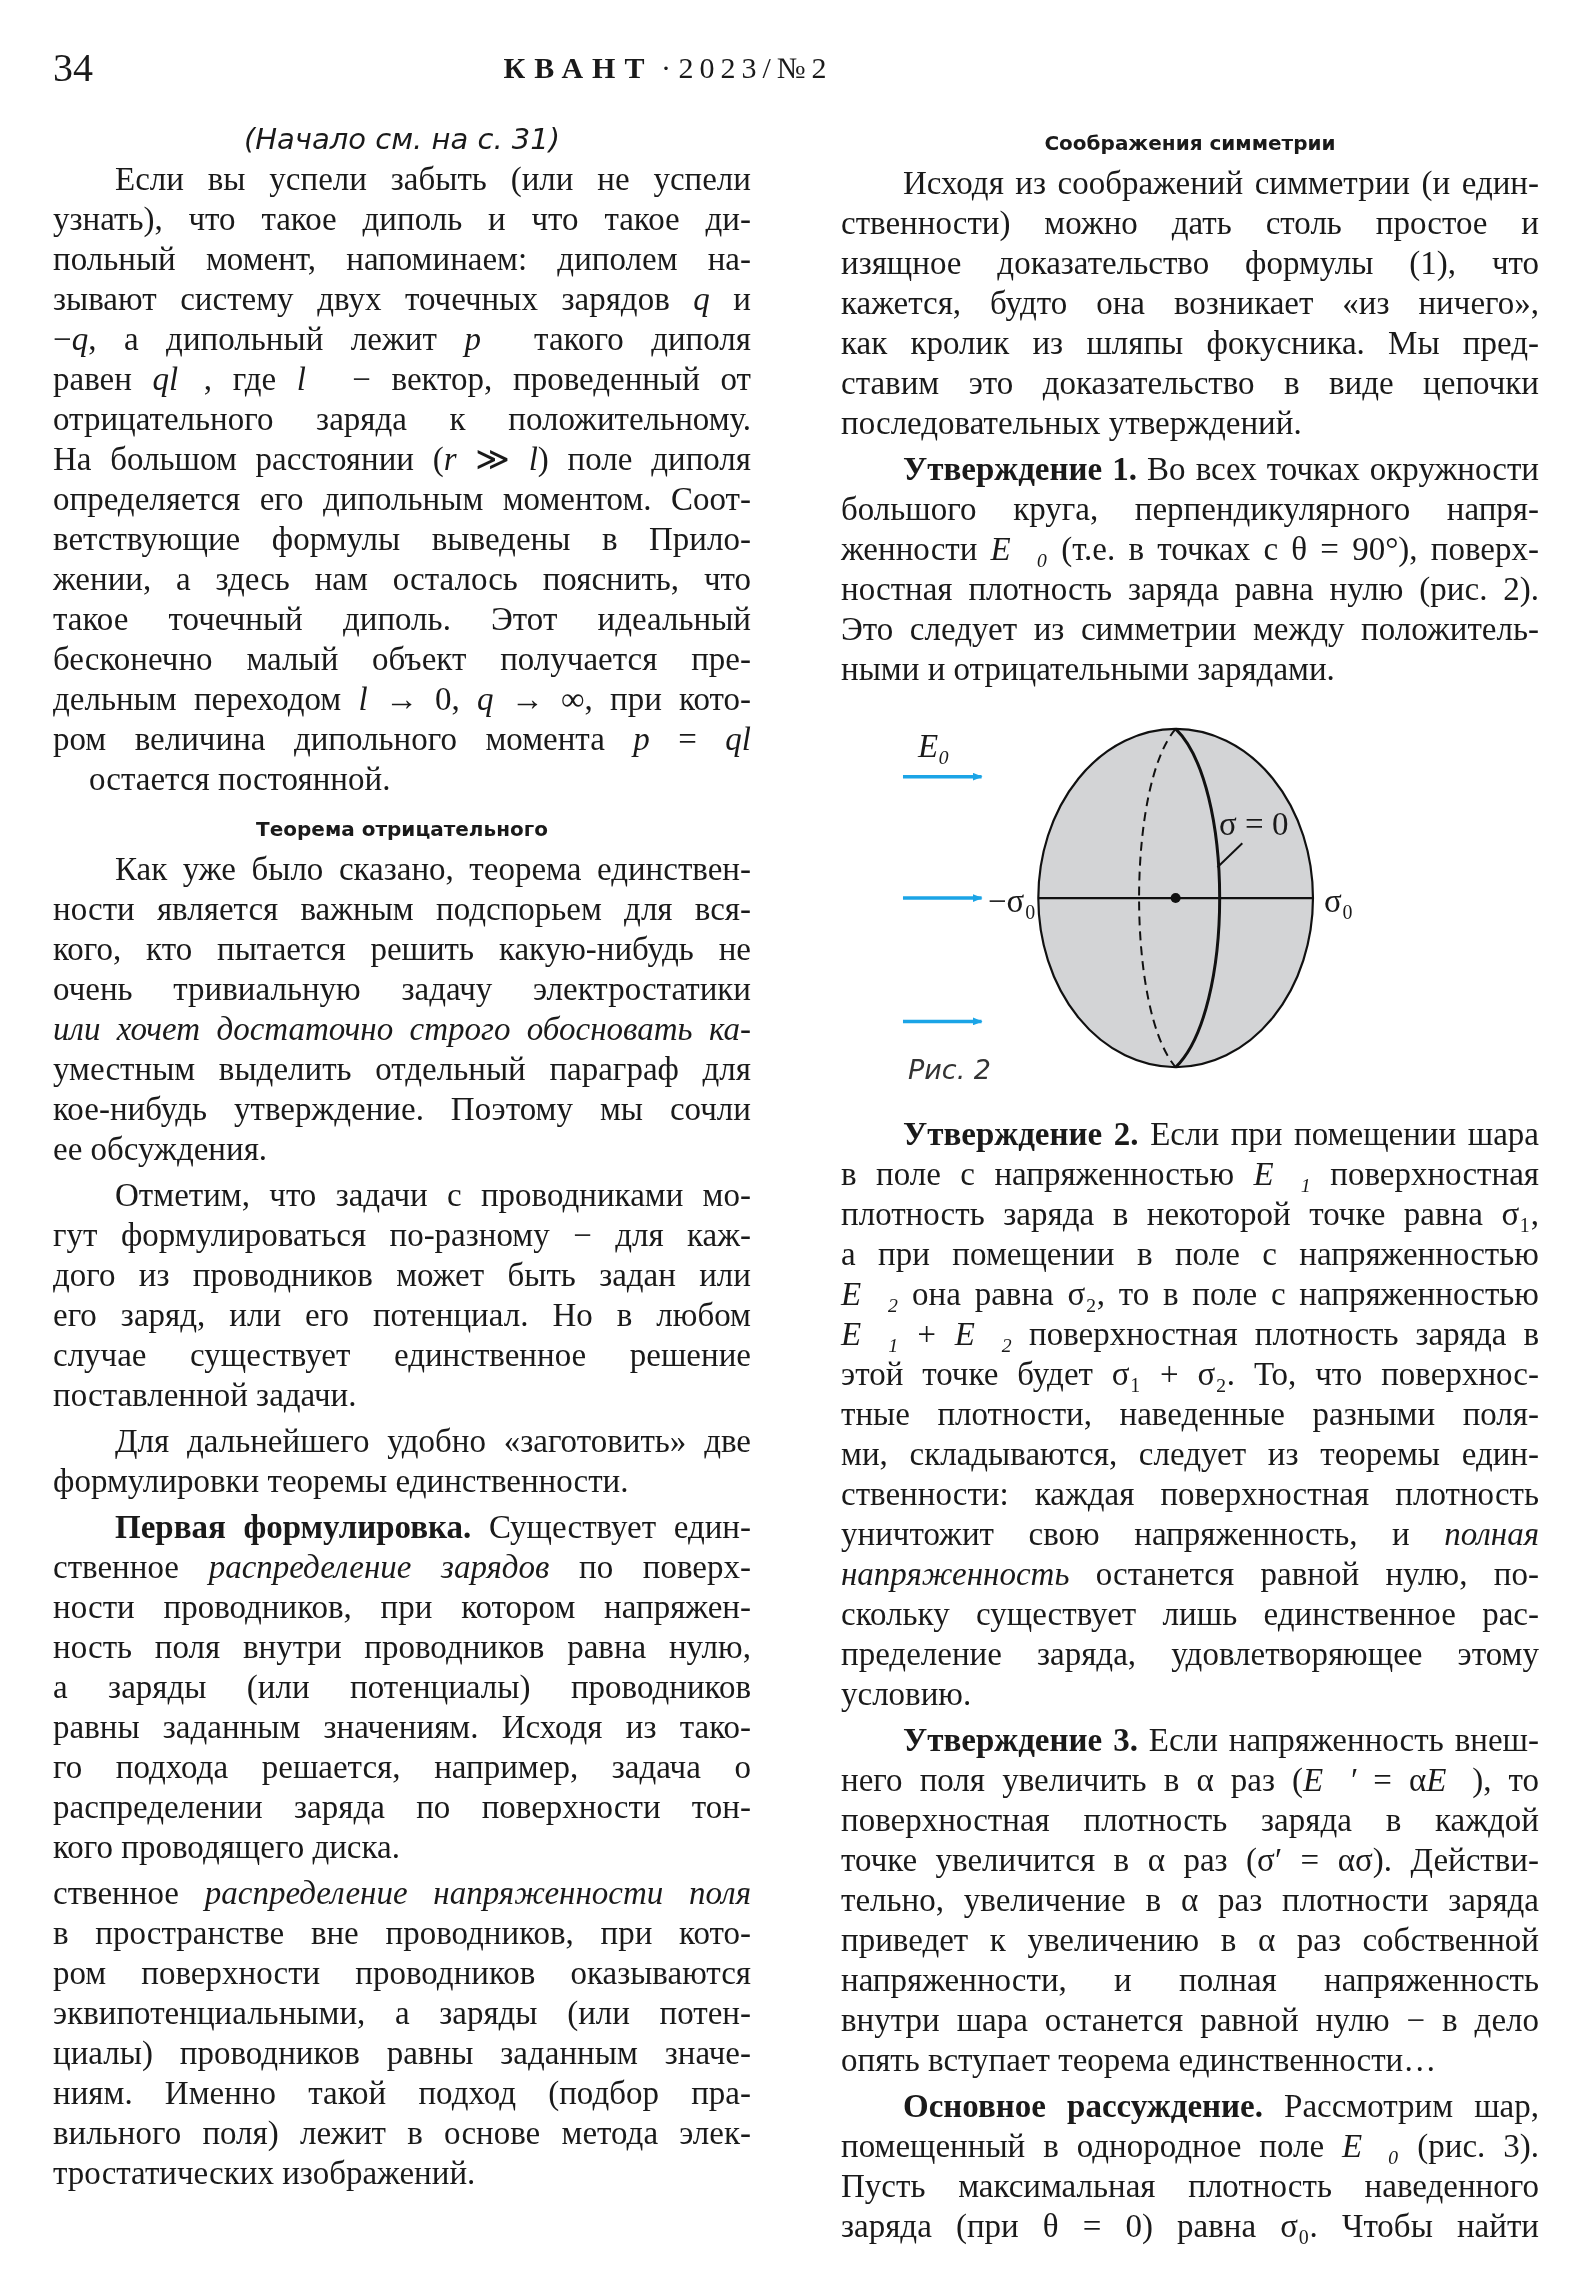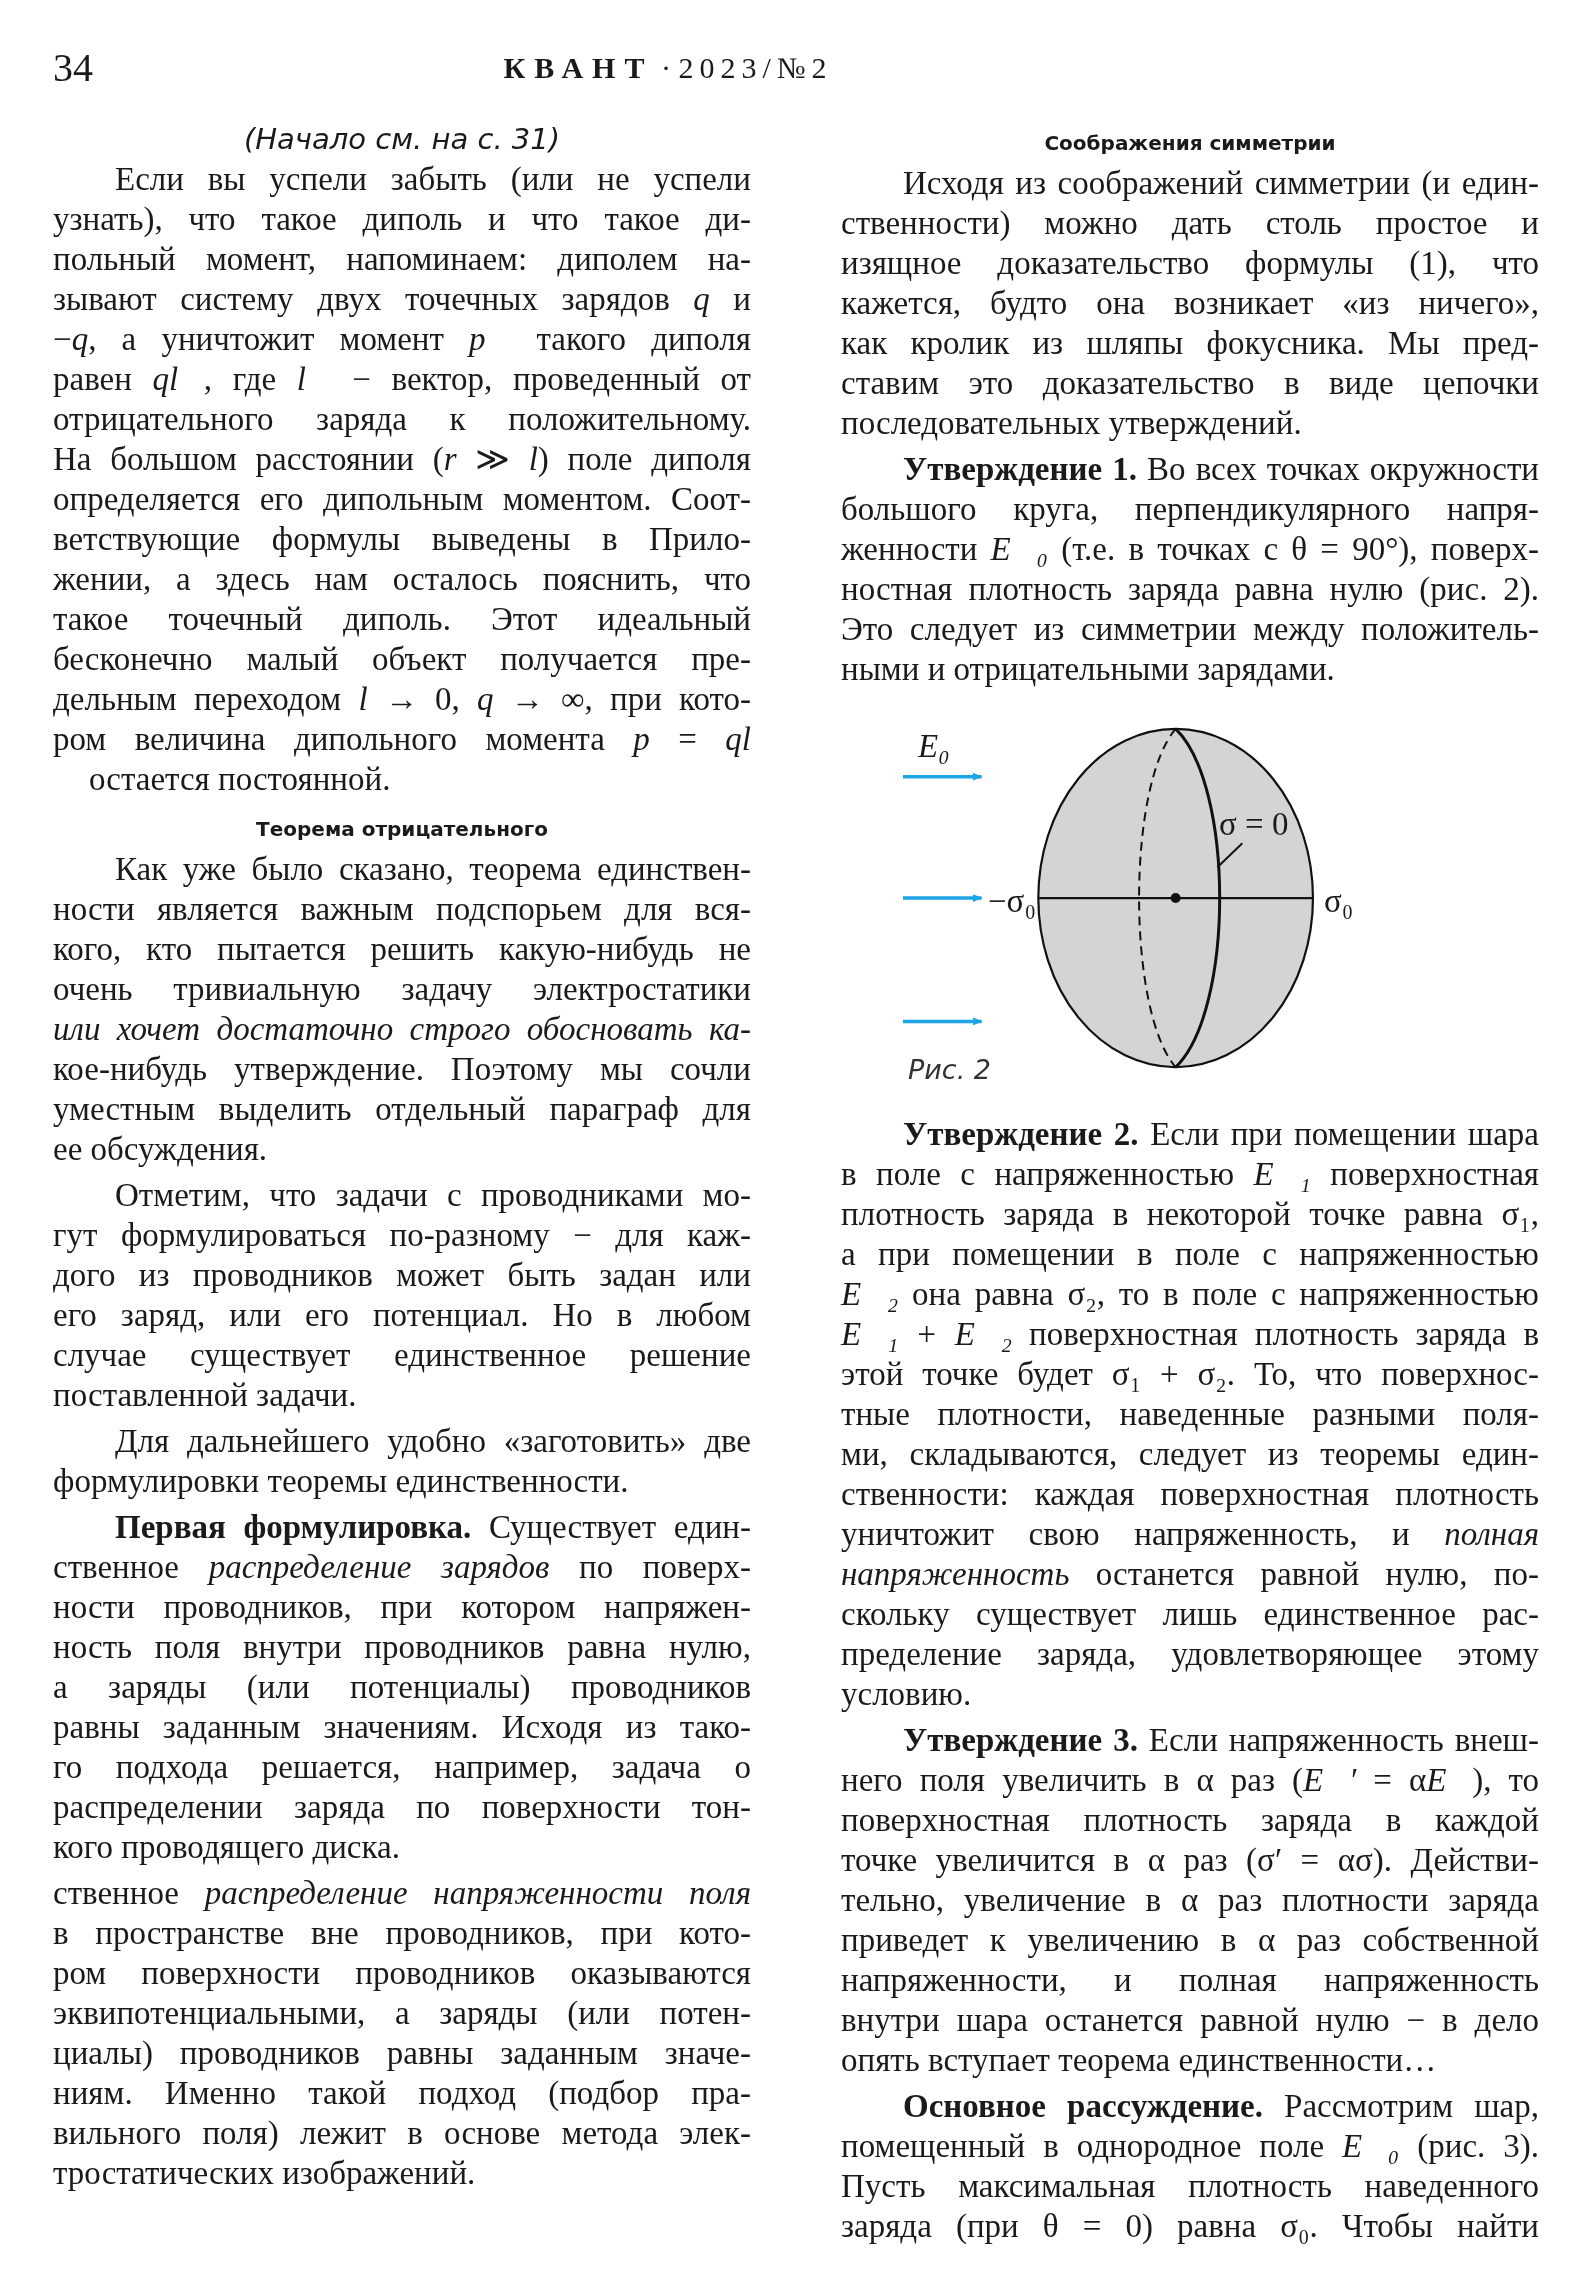--- a/index.html
+++ b/index.html
@@ -37,43 +37,43 @@
   <span class="issue">2023/№2</span>
 </div>
 
 <div class="col left" id="col-left">
     <div class="line center note" style="white-space: nowrap;"><span>(Начало см. на с. 31)</span></div>
     <div>
       <div class="line indent" style="white-space: nowrap;"><span>Если вы успели забыть (или не успели</span></div>
       <div class="line" style="white-space: nowrap;"><span>узнать), что такое диполь и что такое ди-</span></div>
       <div class="line" style="white-space: nowrap;"><span>польный момент, напоминаем: диполем на-</span></div>
       <div class="line" style="white-space: nowrap;"><span>зывают систему двух точечных зарядов </span><span class="seg-i">q</span><span> и</span></div>
-      <div class="line" style="white-space: nowrap;"><span>−</span><span class="seg-i">q</span><span>, а уничтожит момент </span><span class="seg-i">p⃗</span><span> такого диполя</span></div>
+      <div class="line" style="white-space: nowrap;"><span>−</span><span class="seg-i">q</span><span>, а дипольный лежит </span><span class="seg-i">p⃗</span><span> такого диполя</span></div>
       <div class="line" style="white-space: nowrap;"><span>равен </span><span class="seg-i">ql⃗</span><span>, где </span><span class="seg-i">l⃗</span><span> − вектор, проведенный от</span></div>
       <div class="line" style="white-space: nowrap;"><span>отрицательного заряда к положительному.</span></div>
       <div class="line" style="white-space: nowrap;"><span>На большом расстоянии (</span><span class="seg-i">r</span><span> ≫ </span><span class="seg-i">l</span><span>) поле диполя</span></div>
       <div class="line" style="white-space: nowrap;"><span>определяется его дипольным моментом. Соот-</span></div>
       <div class="line" style="white-space: nowrap;"><span>ветствующие формулы выведены в Прило-</span></div>
       <div class="line" style="white-space: nowrap;"><span>жении, а здесь нам осталось пояснить, что</span></div>
       <div class="line" style="white-space: nowrap;"><span>такое точечный диполь. Этот идеальный</span></div>
       <div class="line" style="white-space: nowrap;"><span>бесконечно малый объект получается пре-</span></div>
       <div class="line" style="white-space: nowrap;"><span>дельным переходом </span><span class="seg-i">l</span><span> → 0, </span><span class="seg-i">q</span><span> → ∞, при кото-</span></div>
       <div class="line" style="white-space: nowrap;"><span>ром величина дипольного момента </span><span class="seg-i">p</span><span> = </span><span class="seg-i">ql</span></div>
       <div class="line last" style="white-space: nowrap; margin-left: 36px;"><span>остается постоянной.</span></div>
     </div>
     <div class="gap"></div>
     <div class="line center heading" style="margin-top: 4px; white-space: nowrap;"><span>Теорема отрицательного</span></div>
     <div>
       <div class="line indent" style="white-space: nowrap;"><span>Как уже было сказано, теорема единствен-</span></div>
       <div class="line" style="white-space: nowrap;"><span>ности является важным подспорьем для вся-</span></div>
       <div class="line" style="white-space: nowrap;"><span>кого, кто пытается решить какую-нибудь не</span></div>
       <div class="line" style="white-space: nowrap;"><span>очень тривиальную задачу электростатики</span></div>
       <div class="line" style="white-space: nowrap; font-style: italic;"><span>или хочет достаточно строго обосновать ка-</span></div>
+      <div class="line" style="white-space: nowrap;"><span>уместным выделить отдельный параграф для</span></div>
       <div class="line" style="white-space: nowrap;"><span>кое-нибудь утверждение. Поэтому мы сочли</span></div>
-      <div class="line" style="white-space: nowrap;"><span>уместным выделить отдельный параграф для</span></div>
       <div class="line last" style="white-space: nowrap;"><span>ее обсуждения.</span></div>
     </div>
     <div class="gap"></div>
     <div>
       <div class="line indent" style="white-space: nowrap;"><span>Отметим, что задачи с проводниками мо-</span></div>
       <div class="line" style="white-space: nowrap;"><span>гут формулироваться по-разному − для каж-</span></div>
       <div class="line" style="white-space: nowrap;"><span>дого из проводников может быть задан или</span></div>
       <div class="line" style="white-space: nowrap;"><span>его заряд, или его потенциал. Но в любом</span></div>
       <div class="line" style="white-space: nowrap;"><span>случае существует единственное решение</span></div>
       <div class="line last" style="white-space: nowrap;"><span>поставленной задачи.</span></div>

